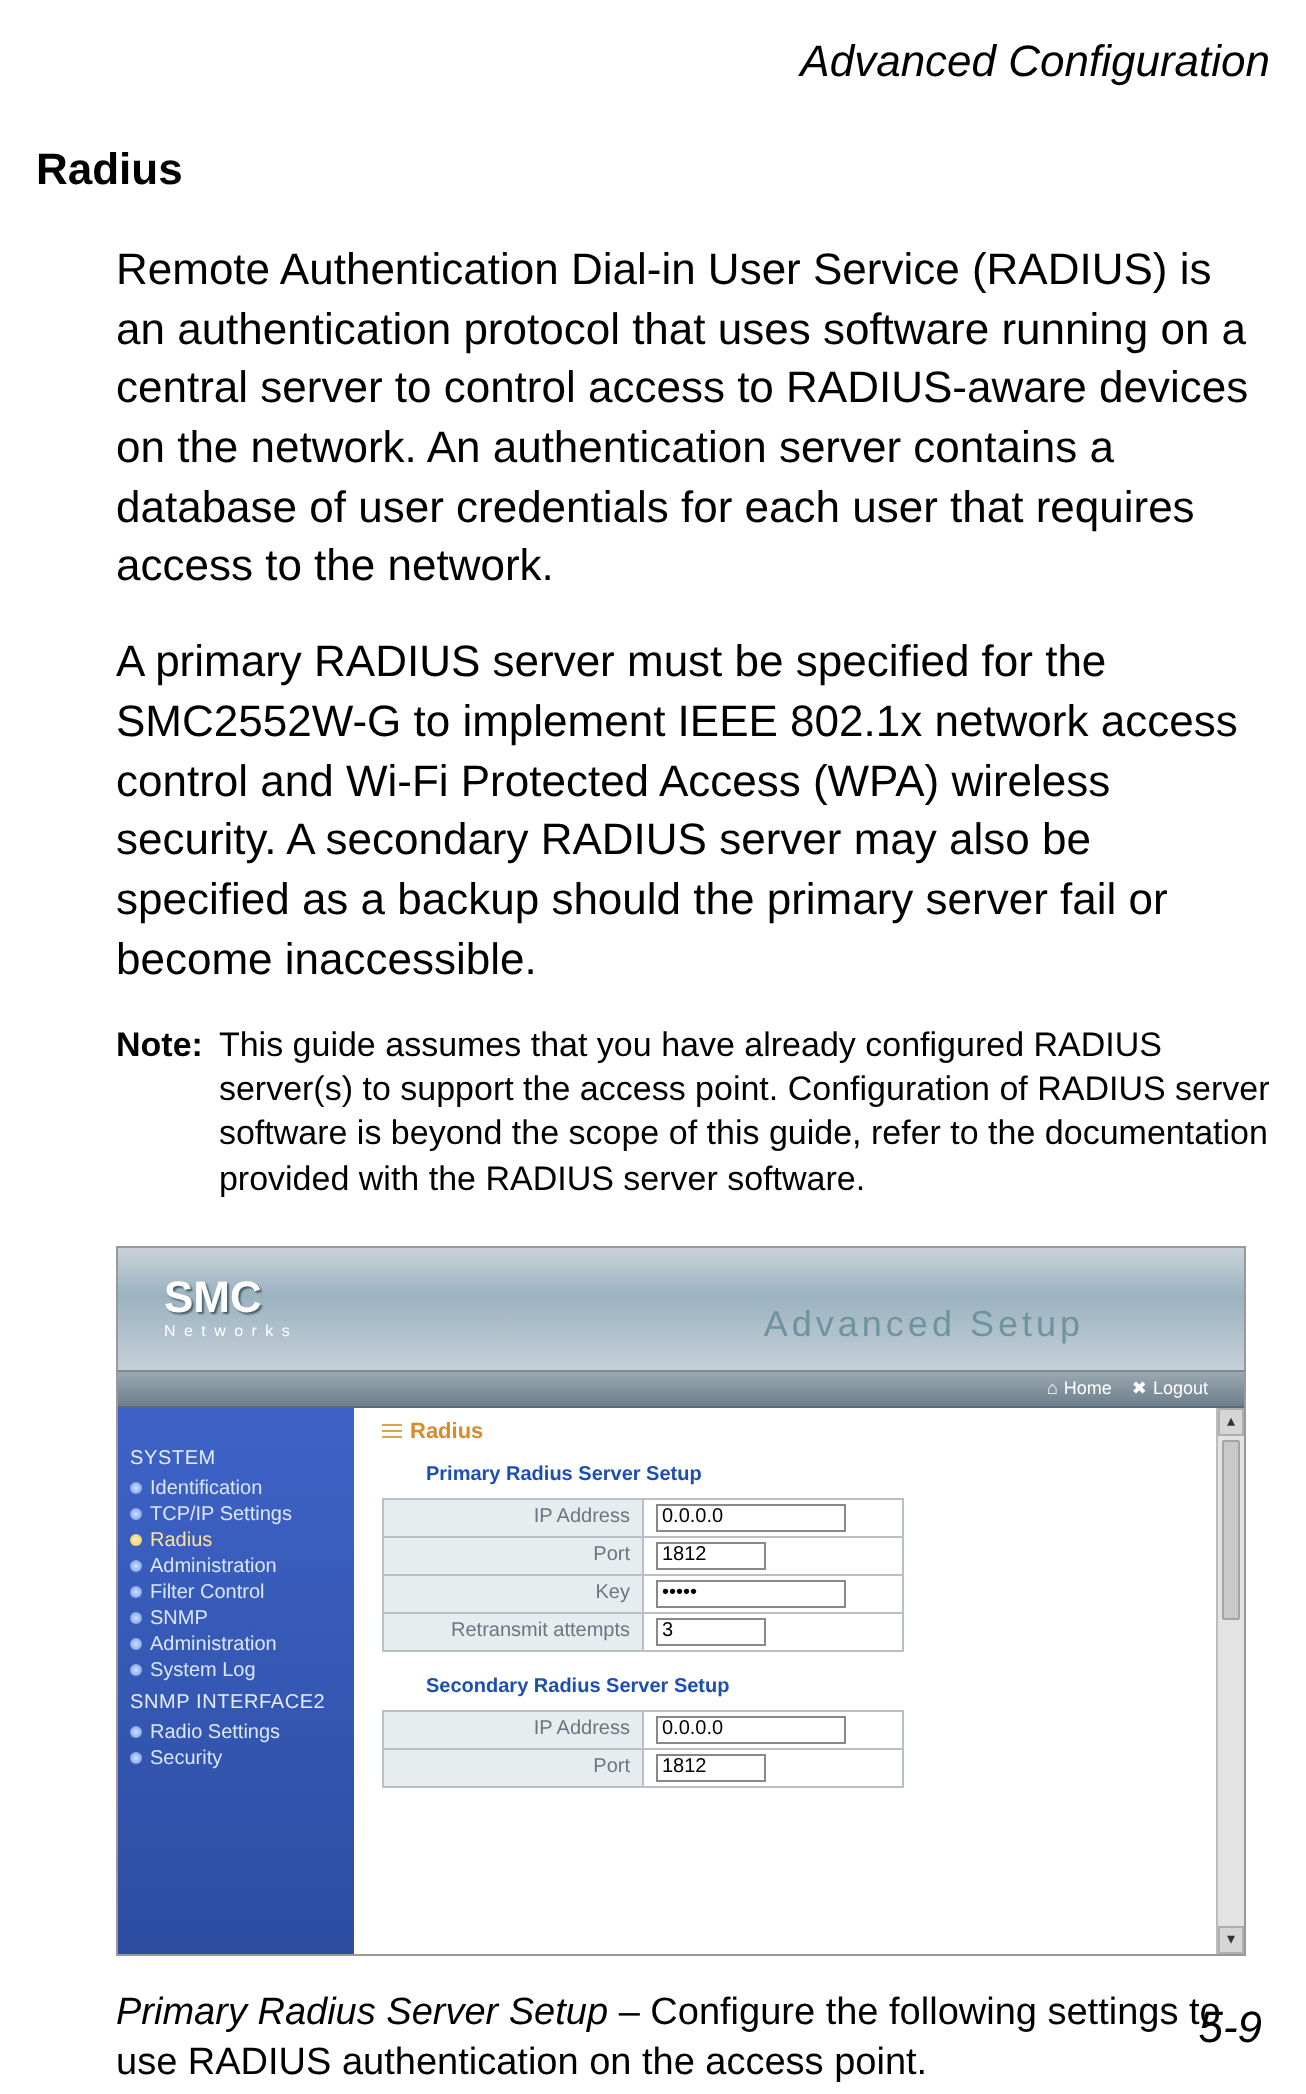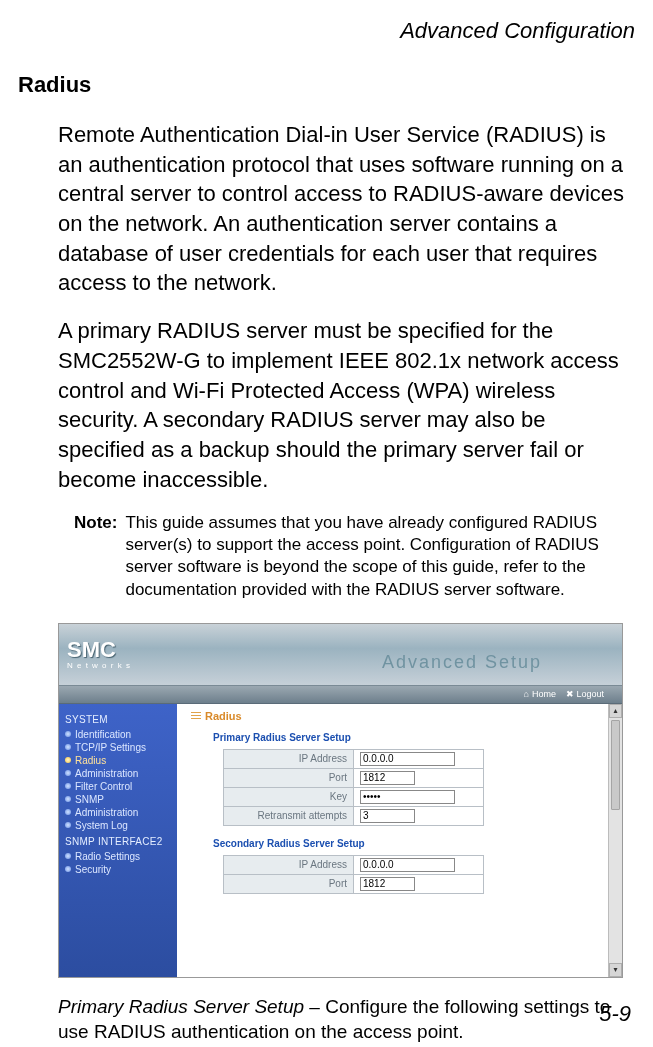--- a/index.html
+++ b/index.html
@@ -27,21 +27,21 @@
     .body-text {
       font-size: 22px;
       line-height: 1.35;
       margin-left: 40px;
       margin-bottom: 18px;
       font-family: Arial, sans-serif;
     }
     .note-block {
       font-size: 17px;
       line-height: 1.3;
-      margin-left: 56px;
+      margin-left: 40px;
       margin-bottom: 22px;
       display: flex;
       font-family: Arial, sans-serif;
     }
     .note-label {
       font-weight: bold;
       flex: 0 0 auto;
       padding-right: 8px;
     }
     .note-text { flex: 1 1 auto; }
@@ -51,21 +51,21 @@
       border: 1px solid #999;
       background: #e8ebee;
       margin-bottom: 16px;
       font-family: Tahoma, Arial, sans-serif;
     }
     .sc-topbar {
       height: 62px;
       background: linear-gradient(#c9d2d8, #9bb3c0 40%, #c6d0d8);
       display: flex;
       align-items: center;
-      padding: 0 8px;
+      padding: 0 23px;
       position: relative;
       border-bottom: 1px solid #7a8a95;
     }
     .sc-logo {
       color: #fff;
       font-weight: bold;
       font-size: 22px;
       font-family: Arial, sans-serif;
       line-height: 1;
       text-shadow: 1px 1px 1px #45616e;
@@ -101,21 +101,21 @@
     .sc-body {
       display: flex;
       height: 273px;
       position: relative;
     }
     .sc-sidebar {
       width: 118px;
       background: linear-gradient(#3e63c8, #2c4da0);
       color: #fff;
       font-size: 10px;
-      padding: 6px 0 0 6px;
+      padding: 16px 0 0 6px;
     }
     .sc-side-head {
       color: #e4edff;
       font-size: 10px;
       margin-top: 4px;
       margin-bottom: 3px;
       letter-spacing: 0.3px;
     }
     .sc-side-item {
       color: #dbe6ff;
@@ -156,21 +156,20 @@
       width: 10px; height: 8px;
       background: repeating-linear-gradient(#e0a34a 0 1px, transparent 1px 3px);
     }
     .sc-subhead {
       color: #1b4fb0;
       font-size: 10px;
       font-weight: bold;
       margin: 6px 0 6px 22px;
     }
     .form-table {
-      margin-left: 32px;
       border-collapse: collapse;
     }
     .form-table td {
       border: 1px solid #b8bfc6;
       font-size: 10px;
       padding: 2px 6px;
       vertical-align: middle;
     }
     .form-table td.label {
       background: #e7ecef;

